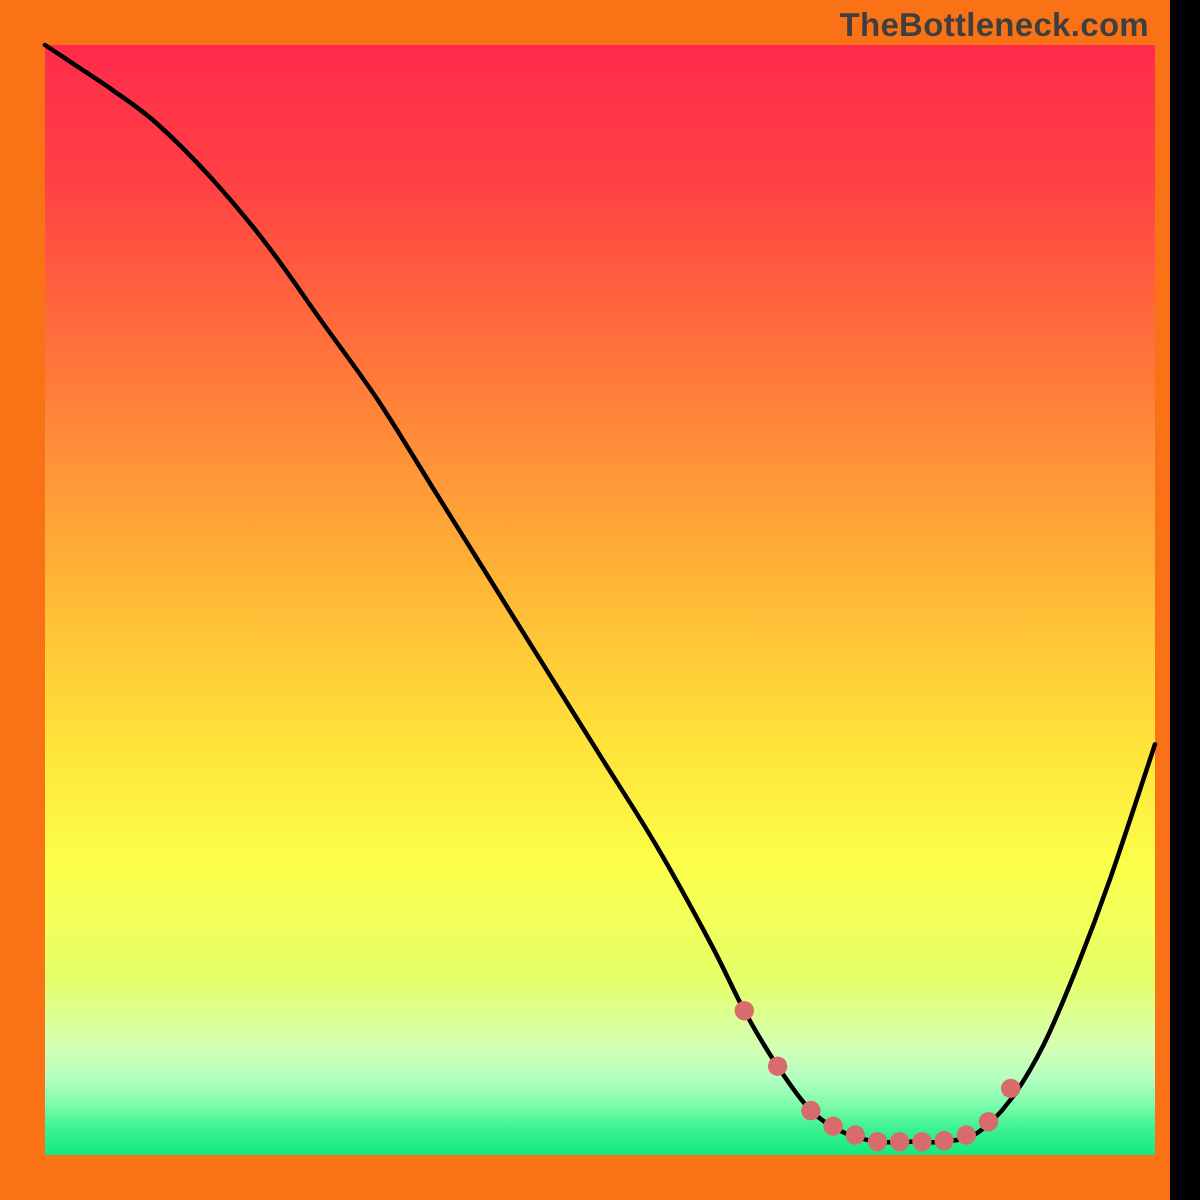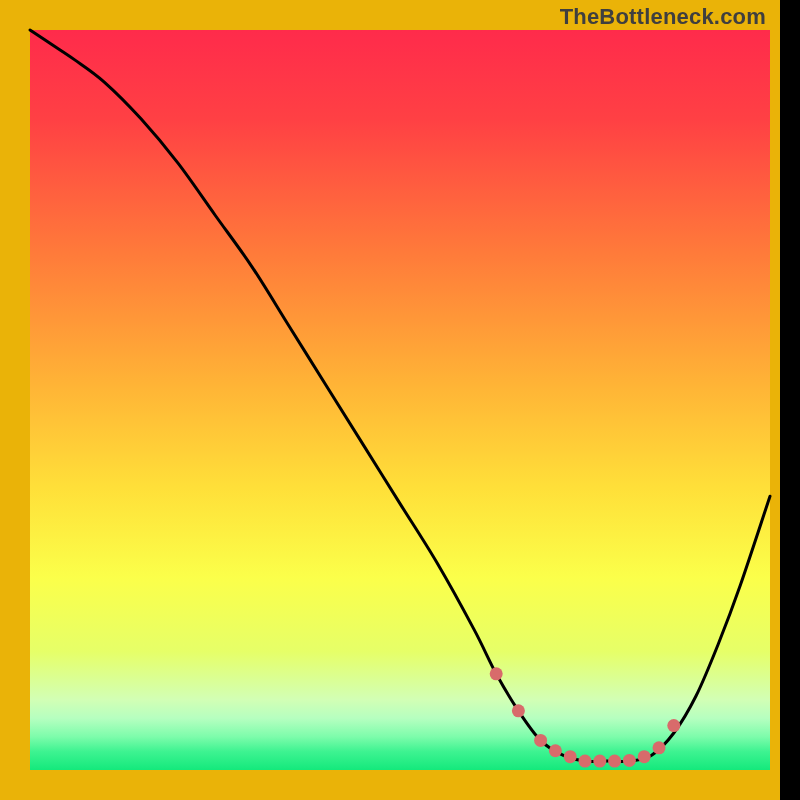--- a/index.html
+++ b/index.html
@@ -8,21 +8,21 @@
     width: 800px;
     height: 800px;
     background: #000;
     overflow: hidden;
     font-family: Arial, Helvetica, sans-serif;
   }
   .frame {
     position: relative;
     width: 780px;
     height: 800px;
-    background: #eab308;
+    background: #f97316;
   }
   .watermark {
     position: absolute;
     top: 4px;
     right: 14px;
     color: #3f3f3f;
     font-size: 22px;
     font-weight: 600;
     letter-spacing: 0.2px;
     user-select: none;

